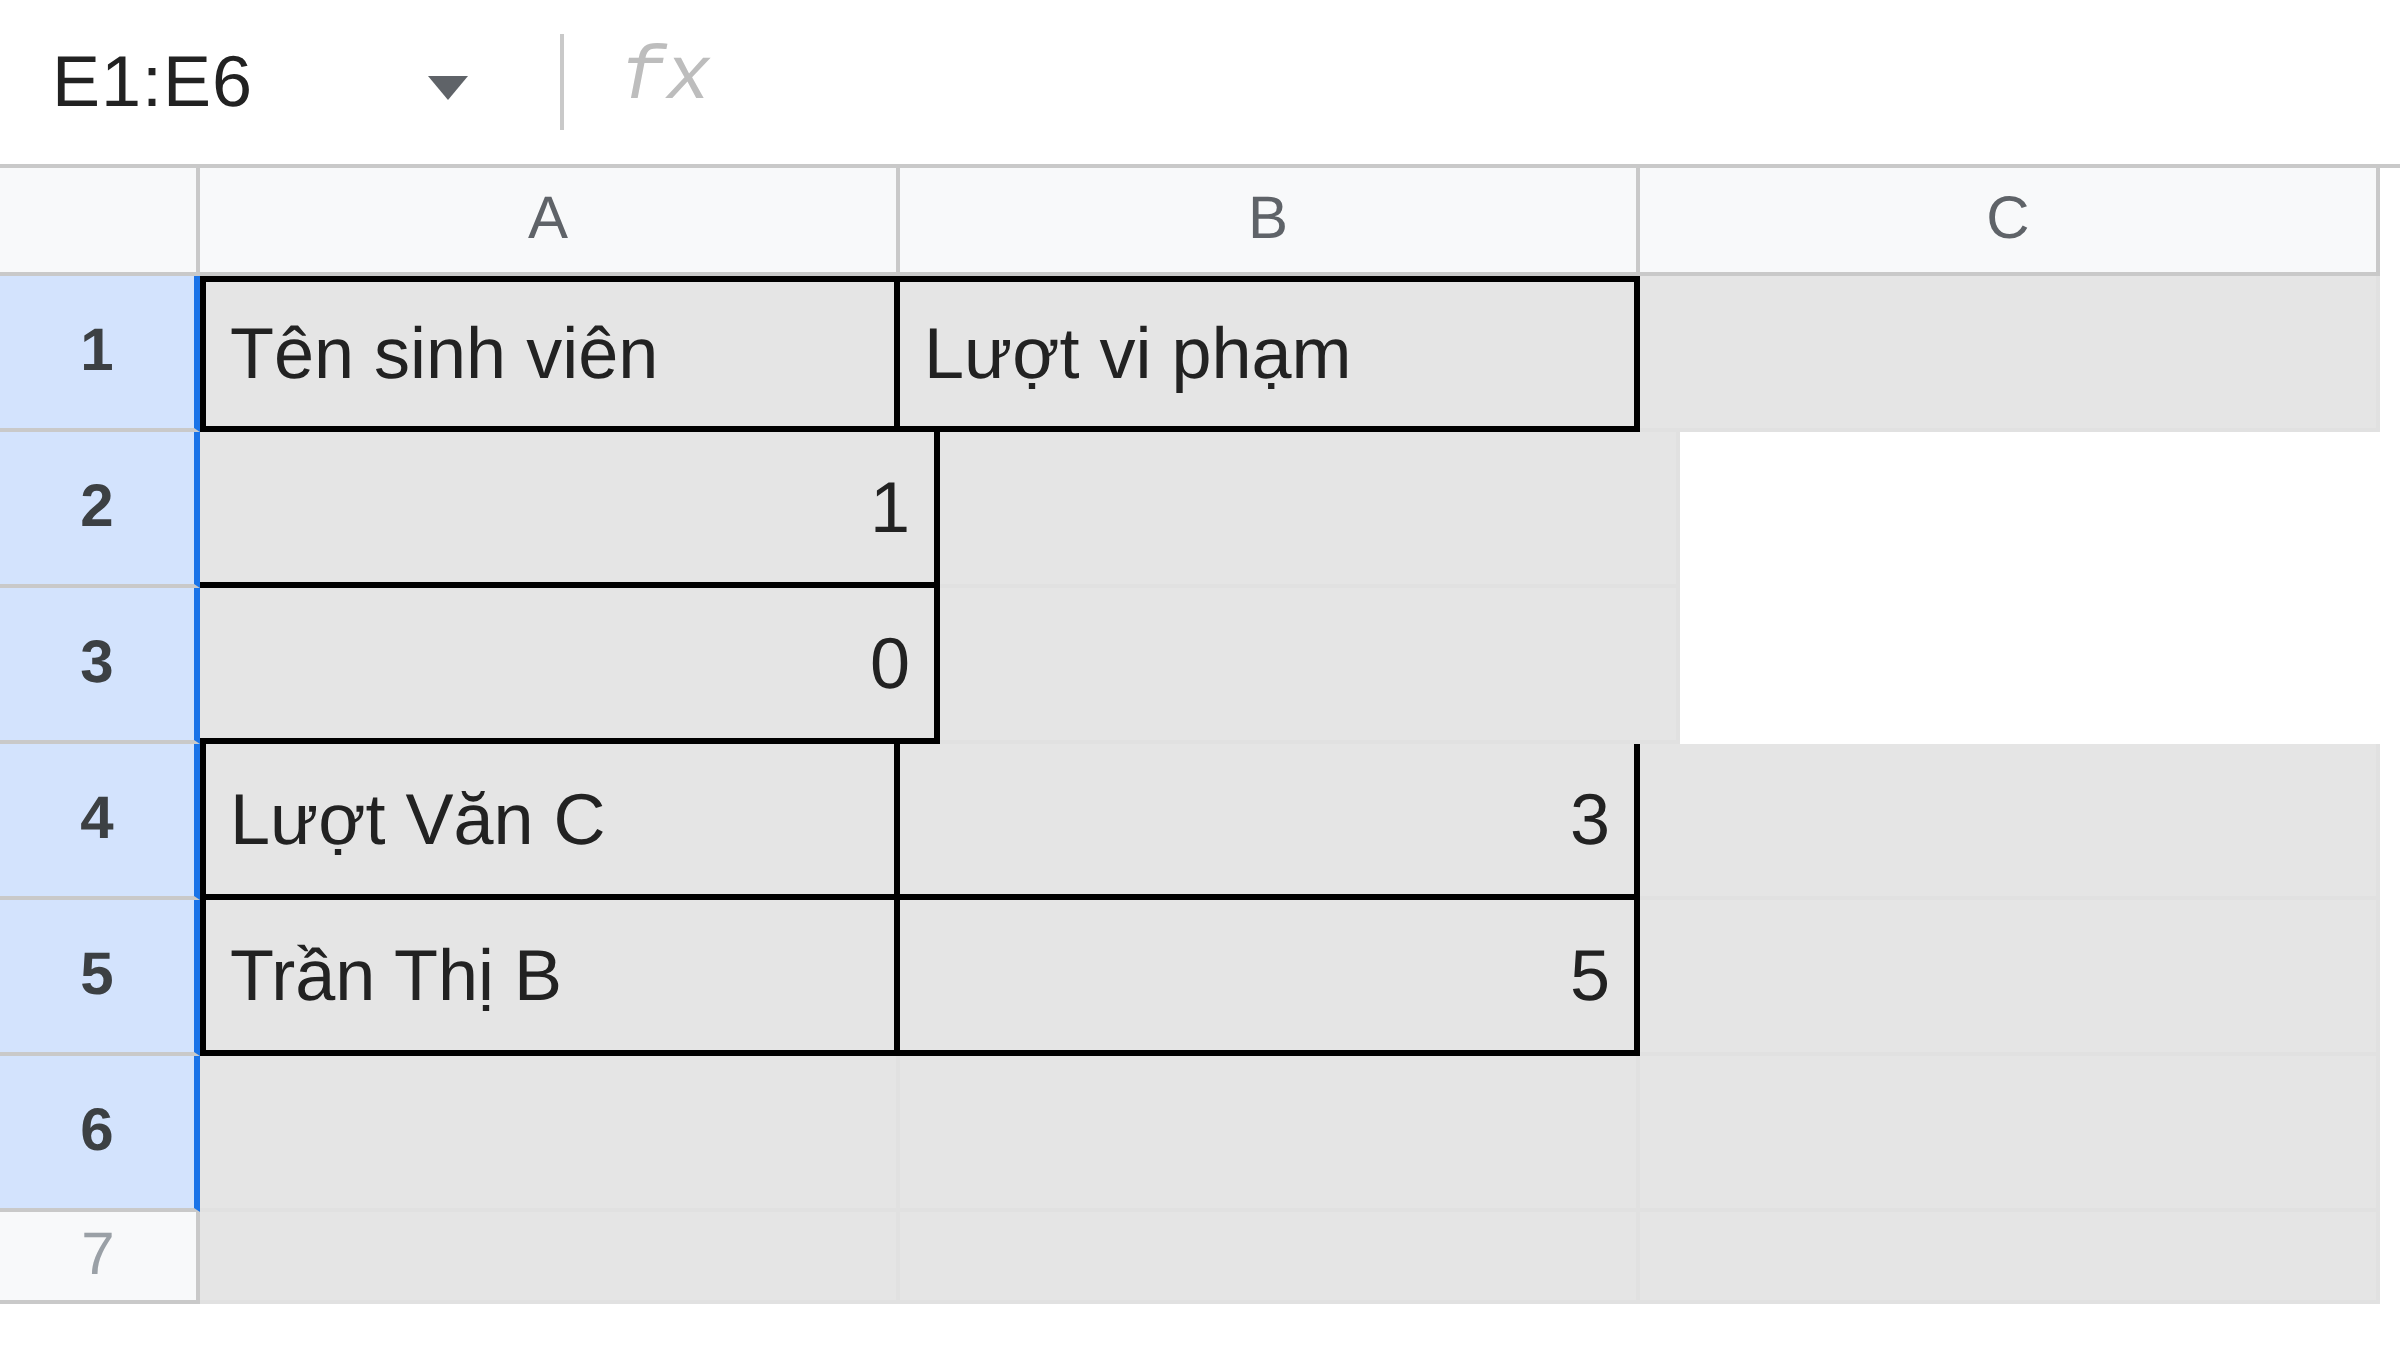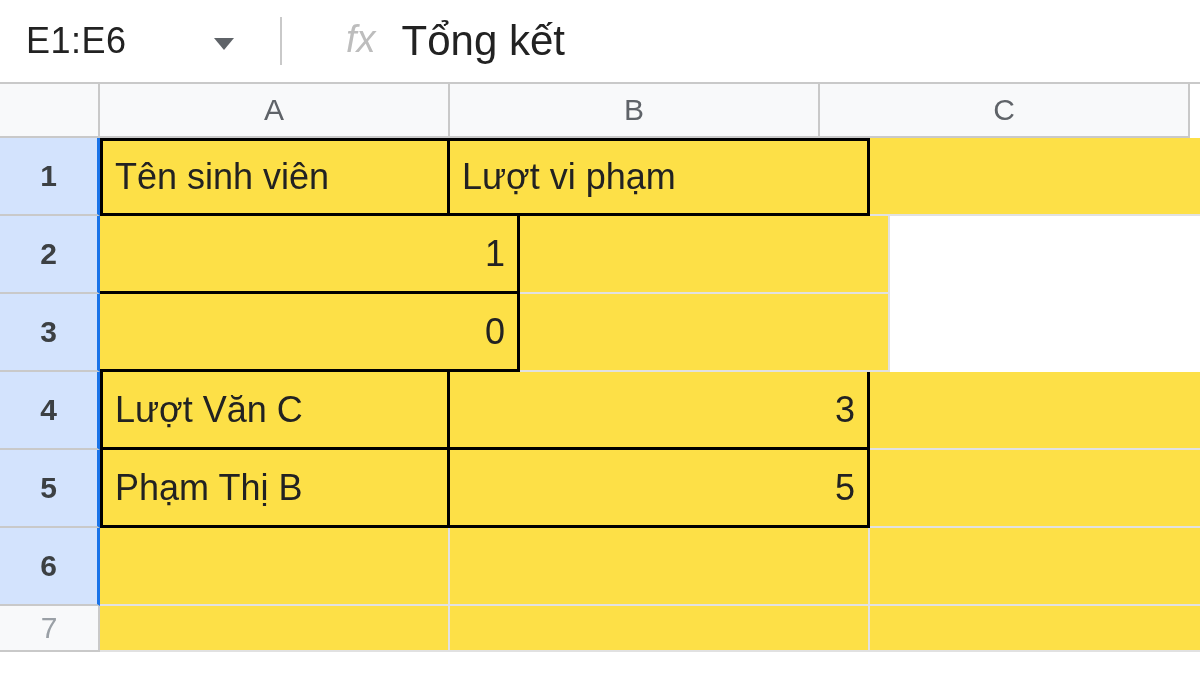--- a/index.html
+++ b/index.html
@@ -38,27 +38,26 @@
     border-top: 12px solid #5f6368;
     margin-top: 6px;
   }
   .v-sep {
     width: 2px;
     height: 48px;
     background: #c9c9c9;
     margin: 0 28px;
   }
   .fx-label {
-    font-family: Liberation Sans, sans-serif;
+    font-family: Liberation Mono, monospace;
     font-style: italic;
     font-size: 38px;
     color: #bdbdbd;
     margin-right: 24px;
     padding-bottom: 4px;
-    margin-left: 36px;
   }
   .formula-input {
     flex: 1;
     border: none;
     outline: none;
     font-size: 42px;
     color: #222;
     background: transparent;
     font-family: Arial, sans-serif;
   }
@@ -131,24 +130,24 @@
   }
   .cell {
     height: 78px;
     border-right: 2px solid #e1e1e1;
     border-bottom: 2px solid #e1e1e1;
     display: flex;
     align-items: center;
     padding: 0 12px;
     font-size: 36px;
     color: #222;
-    background: #fde047;
+    background: #e5e5e5;
   }
   .cell.colA { width: 350px; }
-  .cell.colB { width: 420px; }
+  .cell.colB { width: 370px; }
   .cell.colC { width: 370px; }
 
   
   .tbl  { border-bottom: 3px solid #000 !important; }
   .tblL { border-left: 3px solid #000; }
   .tblR { border-right: 3px solid #000 !important; }
   .tblT { border-top: 3px solid #000; }
   .tblMidR { border-right: 3px solid #000 !important; }
 
   .num { justify-content: flex-end; }
@@ -162,21 +161,20 @@
 </head>
 <body>
 
 <div class="formula-bar">
   <div class="name-box">
     <span>E1:E6</span>
     <span class="chevron"></span>
   </div>
   <div class="v-sep"></div>
   <span class="fx-label">fx</span>
-  <input class="formula-input" type="text" value="Tổng kết" style="">
 </div>
 
 <div class="sheet">
 
   <div class="row-head-col">
     <div class="corner"></div>
     <div class="rh sel">1</div>
     <div class="rh sel">2</div>
     <div class="rh sel">3</div>
     <div class="rh sel">4</div>
@@ -211,21 +209,21 @@
         <div class="cell colC"></div>
       </div>
 
       <div class="row">
         <div class="cell colA tbl tblL tblMidR">Lượt Văn C</div>
         <div class="cell colB tbl tblR num">3</div>
         <div class="cell colC"></div>
       </div>
 
       <div class="row">
-        <div class="cell colA tbl tblL tblMidR">Phạm Thị B</div>
+        <div class="cell colA tbl tblL tblMidR">Trần Thị B</div>
         <div class="cell colB tbl tblR num">5</div>
         <div class="cell colC"></div>
       </div>
 
       <div class="row">
         <div class="cell colA"></div>
         <div class="cell colB"></div>
         <div class="cell colC"></div>
       </div>
 

